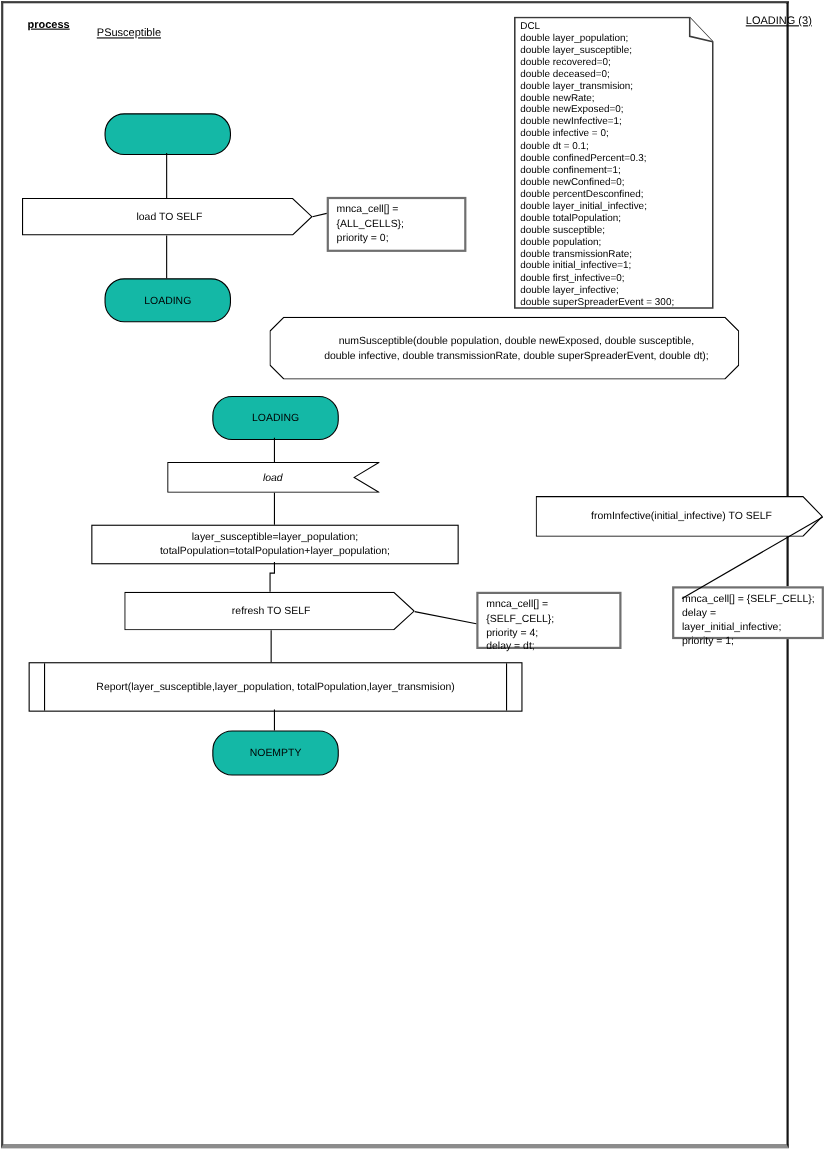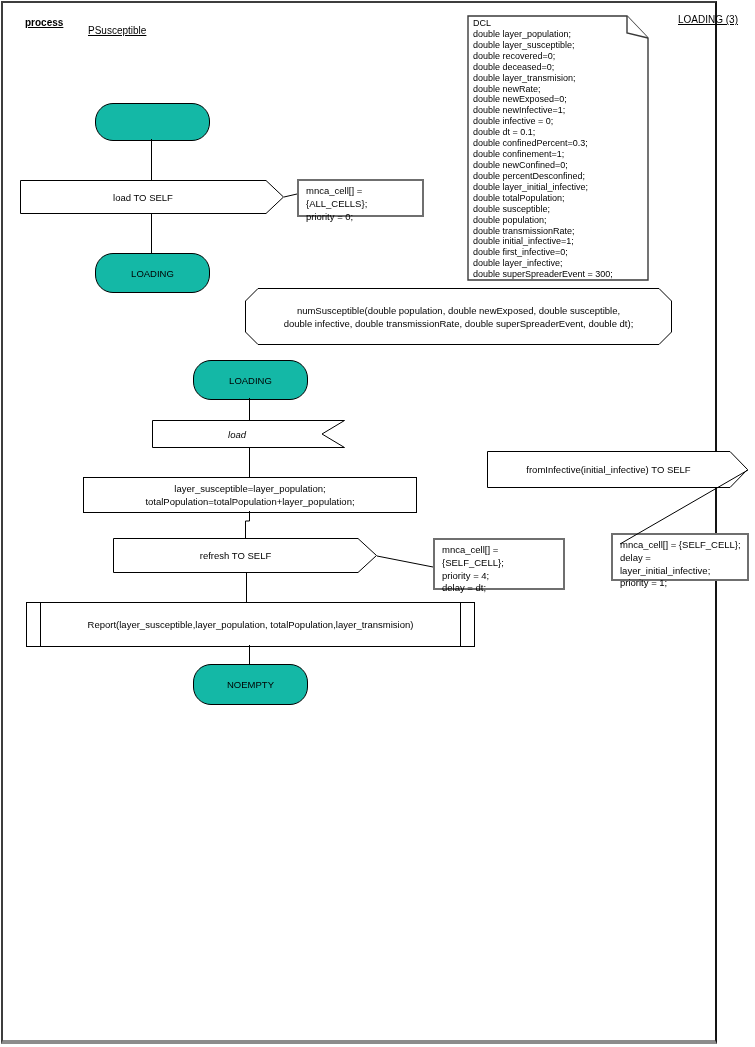--- a/index.html
+++ b/index.html
@@ -11,21 +11,21 @@
   
   #sheet{
     left:1px;top:1px;width:712px;height:1037px;
     border-top:2px solid #3d3d3d;border-left:2px solid #3d3d3d;
     border-right:2px solid #141414;border-bottom:4px solid #8c8c8c;
     background:#fff;
   }
   .hdr{font-size:10px;line-height:11px;text-decoration:underline;}
   .hdr.b{font-weight:bold;}
   
-  .sym{position:absolute;}
+  .sym{position:absolute;padding-left:22px;}
   .sym svg{position:absolute;left:0;top:0;display:block;}
   .sym .lbl{
     position:absolute;left:0;top:0;right:0;bottom:0;
     display:flex;align-items:center;justify-content:center;
     font-size:9.5px;line-height:13px;text-align:center;
   }
   .lines{white-space:pre-line;}
   
   .state{
     border:1px solid #000;border-radius:18px;background:#14b8a6;
@@ -97,21 +97,21 @@
 
   <div class="abs state" style="left:95px;top:103px;width:113px;height:36px;"></div>
 
   <div class="sym" style="left:20px;top:180px;width:264px;height:34px;">
     <svg width="264" height="34" viewBox="0 0 264 34">
       <polygon points="0.5,0.5 246,0.5 263.5,17 246,33.5 0.5,33.5" fill="#fff" stroke="#000" stroke-width="1"></polygon>
     </svg>
     <div class="lbl" style="right:18px;">load TO SELF</div>
   </div>
 
-  <div class="abs comment lines" style="left:297px;top:179px;width:127px;height:38px;">mnca_cell[] = {ALL_CELLS};
+  <div class="abs comment lines" style="left:297px;top:179px;width:127px;height:50px;">mnca_cell[] = {ALL_CELLS};
 priority = 0;</div>
 
   <div class="abs state" style="left:95px;top:253px;width:113px;height:38px;">
     <span>LOADING</span>
   </div>
 
   <div class="sym" style="left:245px;top:288px;width:427px;height:57px;">
     <svg width="427" height="57" viewBox="0 0 427 57">
       <polygon points="13,0.5 414,0.5 426.5,13 426.5,44 414,56.5 13,56.5 0.5,44 0.5,13" fill="#fff" stroke="#000" stroke-width="1"></polygon>
     </svg>

